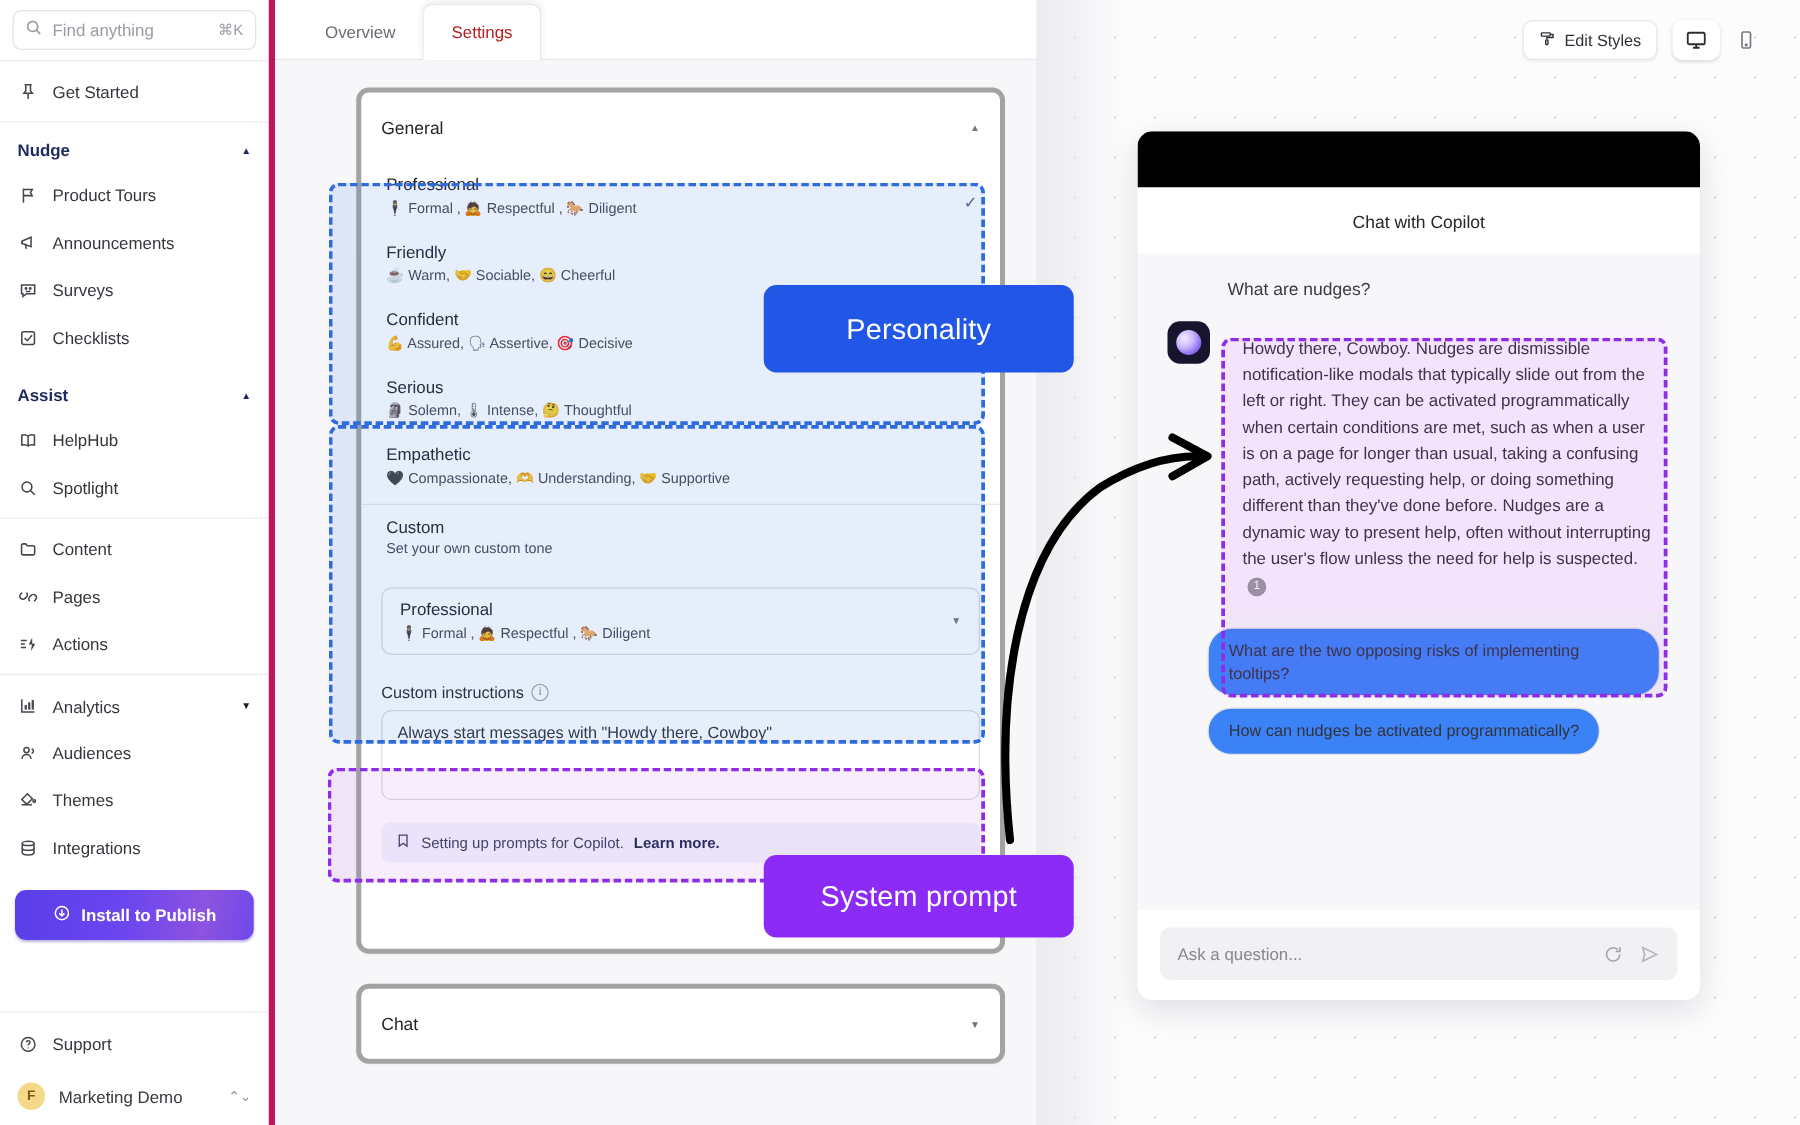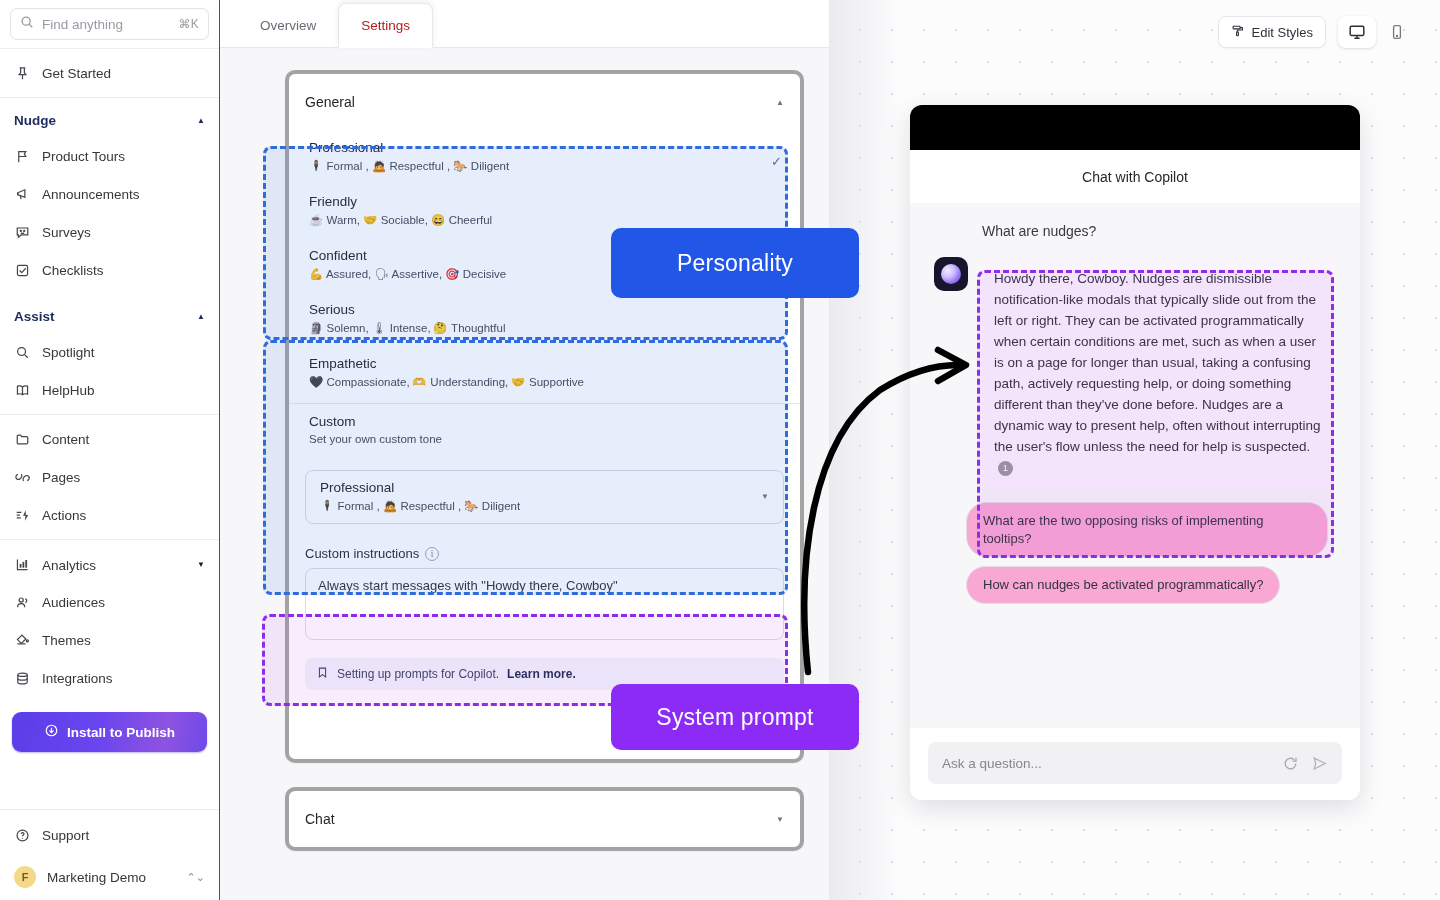--- a/index.html
+++ b/index.html
@@ -8,21 +8,21 @@
     font-family: "Liberation Sans", sans-serif;
     background: #ffffff;
     overflow: hidden;
   }
   #app { position: relative; width: 1440px; height: 900px; display: flex; }
 
   
   .sidebar {
     width: 220px; height: 900px; flex: 0 0 220px;
     background: #ffffff;
-    border-right: 1px solid #be185d;
+    border-right: 5px solid #be185d;
     display: flex; flex-direction: column;
     position: relative;
   }
   .search-wrap { padding: 8px 10px 8px 10px; }
   .search-box {
     display: flex; align-items: center; gap: 8px;
     height: 32px; border: 1px solid #e3e3e8; border-radius: 7px;
     padding: 0 9px; background: #fff;
   }
   .search-box .ph { flex: 1; color: #9a9aa4; font-size: 13.5px; }
@@ -210,21 +210,21 @@
     background: #faf5fd; border-radius: 10px; padding: 11px 14px 12px;
     font-size: 13.5px; line-height: 1.56; color: #33333b; max-width: 358px;
   }
   .cite {
     display: inline-flex; align-items: center; justify-content: center;
     width: 15px; height: 15px; border-radius: 50%; background: #98989f;
     color: #fff; font-size: 9.5px; vertical-align: 1px; margin-left: 4px;
   }
   .chips { padding: 12px 24px 0 56px; display: flex; flex-direction: column; gap: 9px; align-items: flex-start; }
   .chip {
-    border: 1px solid #e0e0e6; background: #f9a8d4; border-radius: 20px;
+    border: 1px solid #e0e0e6; background: #3b82f6; border-radius: 20px;
     padding: 9px 16px; font-size: 13px; color: #33333b; cursor: pointer; line-height: 1.34;
     max-width: 362px;
   }
   .wg-input-wrap { background: #fff; padding: 14px 18px 16px; }
   .wg-input {
     height: 42px; background: #f1f1f3; border-radius: 8px;
     display: flex; align-items: center; padding: 16px 14px; gap: 12px;
   }
   .wg-input .ph { flex: 1; color: #86868f; font-size: 13.5px; }
   .wg-ic { color: #a6a6ae; display: flex; align-items: center; cursor: pointer; }
@@ -321,33 +321,33 @@
       </div>
 
       <div class="sec">
         <div class="group-head">
           <span>Assist</span>
           <span class="tri">▲</span>
         </div>
         <div class="nav-item">
           <span class="ico">
             <svg width="15" height="15" viewBox="0 0 16 16" fill="none" stroke="#45454d" stroke-width="1.3">
+              <path d="M8 4.2C6.6 3 4.4 2.9 2.6 3.4v8.4c1.8-.5 4-.4 5.4.8 1.4-1.2 3.6-1.3 5.4-.8V3.4C11.6 2.9 9.4 3 8 4.2zM8 4.2v8.4"></path>
+            </svg>
+          </span>
+          <span>HelpHub</span>
+        </div>
+        <div class="nav-item">
+          <span class="ico">
+            <svg width="15" height="15" viewBox="0 0 16 16" fill="none" stroke="#45454d" stroke-width="1.3">
               <circle cx="7" cy="7" r="4.2"></circle>
                 <path d="M10.2 10.2 13.6 13.6"></path>
             </svg>
           </span>
           <span>Spotlight</span>
-        </div>
-        <div class="nav-item">
-          <span class="ico">
-            <svg width="15" height="15" viewBox="0 0 16 16" fill="none" stroke="#45454d" stroke-width="1.3">
-              <path d="M8 4.2C6.6 3 4.4 2.9 2.6 3.4v8.4c1.8-.5 4-.4 5.4.8 1.4-1.2 3.6-1.3 5.4-.8V3.4C11.6 2.9 9.4 3 8 4.2zM8 4.2v8.4"></path>
-            </svg>
-          </span>
-          <span>HelpHub</span>
         </div>
       </div>
       <div class="divider"></div>
 
       <div class="sec">
         <div class="nav-item">
           <span class="ico">
             <svg width="15" height="15" viewBox="0 0 16 16" fill="none" stroke="#45454d" stroke-width="1.3">
               <path d="M2.4 4.6a1.3 1.3 0 0 1 1.3-1.3h2.2l1.3 1.6h5.1a1.3 1.3 0 0 1 1.3 1.3v5.2a1.3 1.3 0 0 1-1.3 1.3H3.7a1.3 1.3 0 0 1-1.3-1.3z"></path>
             </svg>

